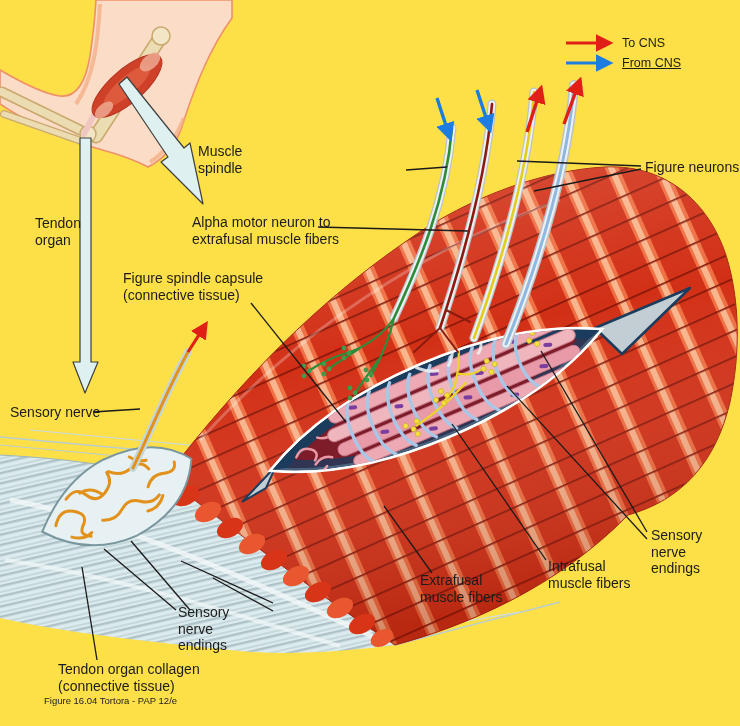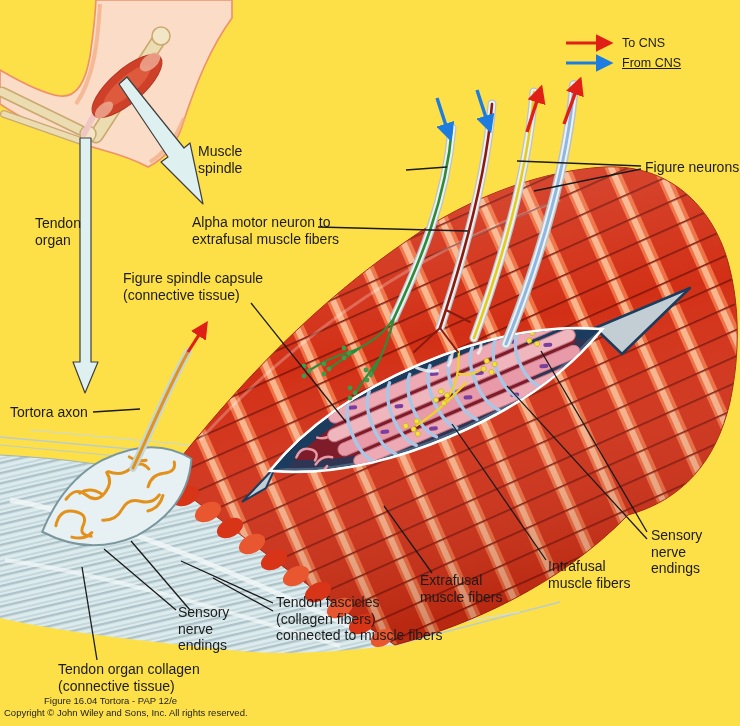--- a/index.html
+++ b/index.html
@@ -282,34 +282,30 @@
 
 <div class="lbl" style="left:198px;top:143px;">Muscle
 spindle</div>
 <div class="lbl" style="left:35px;top:215px;">Tendon
 organ</div>
 
 <div class="lbl" style="left:192px;top:214px;">Alpha motor neuron to
 extrafusal muscle fibers</div>
 <div class="lbl" style="left:123px;top:270px;">Figure spindle capsule
 (connective tissue)</div>
-<div class="lbl" style="left:10px;top:404px;">Tortora axon</div>
+<div class="lbl" style="left:10px;top:404px;">Sensory nerve</div>
 <div class="lbl" style="left:645px;top:159px;">Figure neurons</div>
 <div class="lbl" style="left:651px;top:527px;">Sensory
 nerve
 endings</div>
 <div class="lbl" style="left:548px;top:558px;">Intrafusal
 muscle fibers</div>
 <div class="lbl" style="left:420px;top:572px;">Extrafusal
 muscle fibers</div>
-<div class="lbl" style="left:276px;top:594px;">Tendon fascicles
-(collagen fibers)
-connected to muscle fibers</div>
 <div class="lbl" style="left:178px;top:604px;">Sensory
 nerve
 endings</div>
 <div class="lbl" style="left:58px;top:661px;">Tendon organ collagen
 (connective tissue)</div>
 
 <div class="lbl sm" style="left:4px;top:695px;padding-left:40px;">Figure 16.04  Tortora - PAP 12/e</div>
-<div class="lbl sm" style="left:4px;top:707px;">Copyright © John Wiley and Sons, Inc. All rights reserved.</div>
 
 </div>
 
 </body></html>

